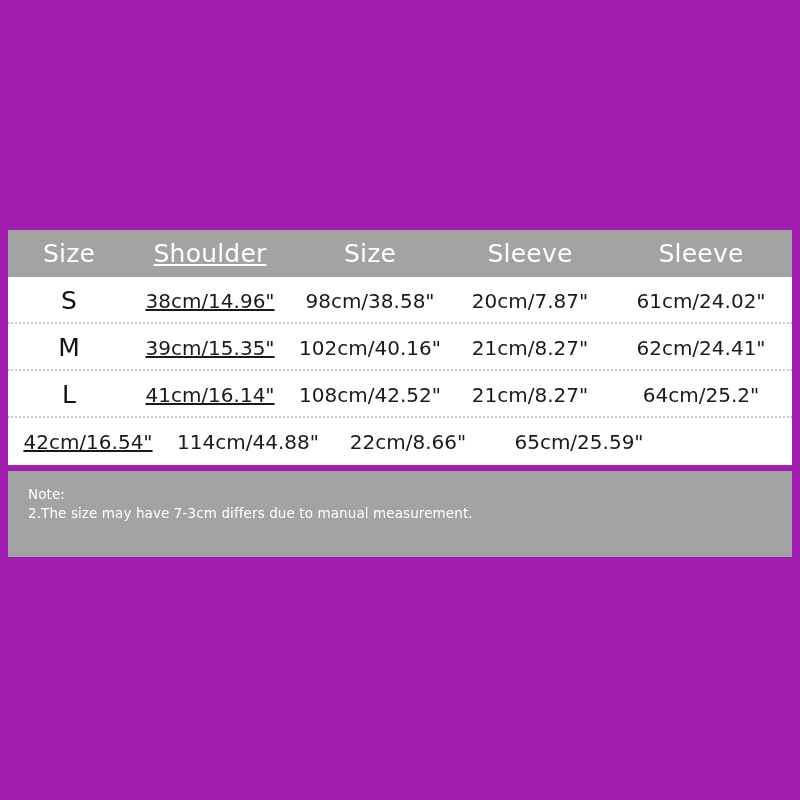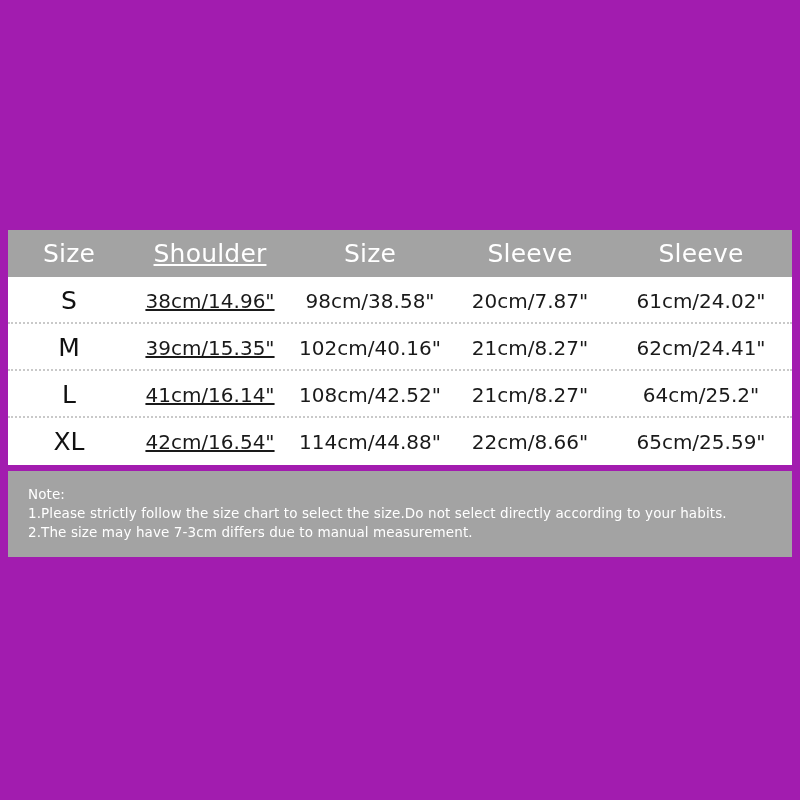--- a/index.html
+++ b/index.html
@@ -138,29 +138,27 @@
 
       <div class="chart-row">
         <div class="cell col-size size-label">L</div>
         <div class="cell col-shoulder">41cm/16.14"</div>
         <div class="cell col-bust">108cm/42.52"</div>
         <div class="cell col-sleeve">21cm/8.27"</div>
         <div class="cell col-length">64cm/25.2"</div>
       </div>
 
       <div class="chart-row">
-        <div class="cell col-size size-label">XL</div>
         <div class="cell col-shoulder">42cm/16.54"</div>
         <div class="cell col-bust">114cm/44.88"</div>
         <div class="cell col-sleeve">22cm/8.66"</div>
         <div class="cell col-length">65cm/25.59"</div>
       </div>
 
     </div>
   </div>
 
   <div class="note-block">
     <div class="note-line">Note:</div>
-    <div class="note-line">1.Please strictly follow the size chart to select the size.Do not select directly according to your habits.</div>
     <div class="note-line">2.The size may have 7-3cm differs due to manual measurement.</div>
   </div>
 
 </div>
 
 </body></html>

